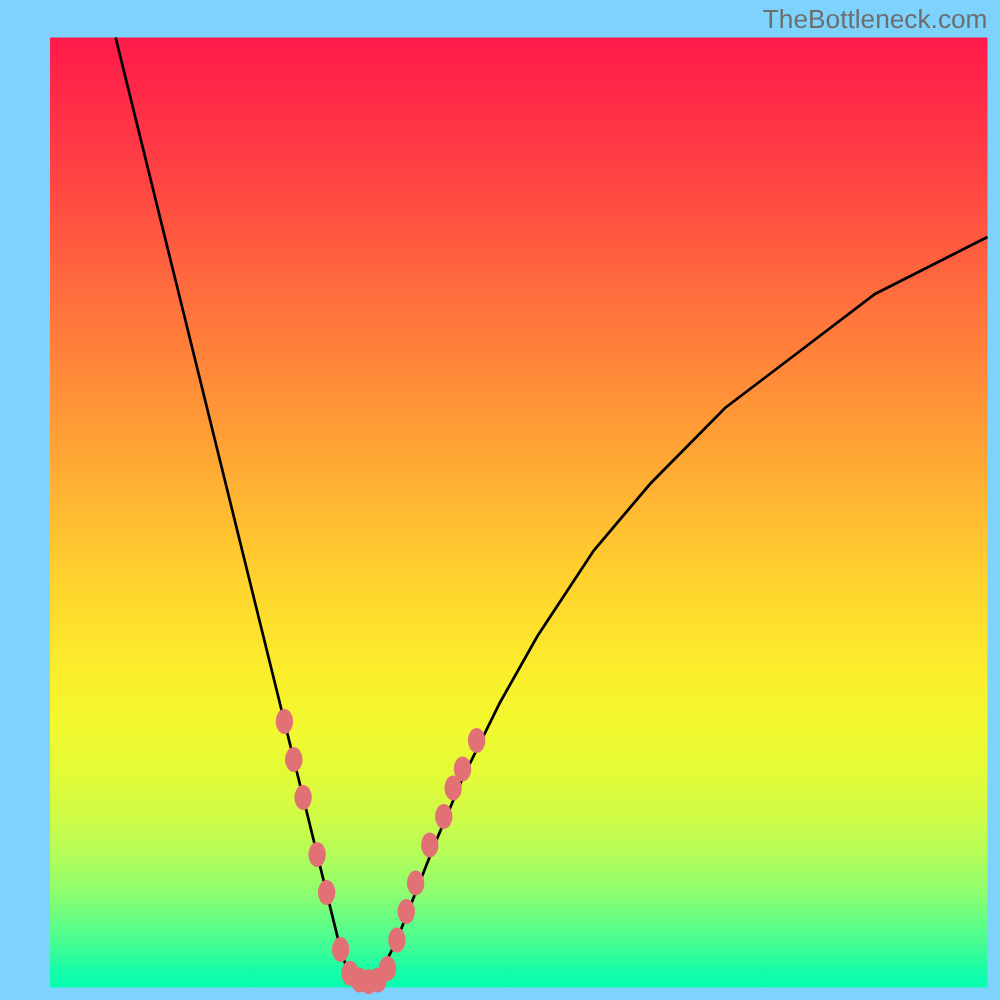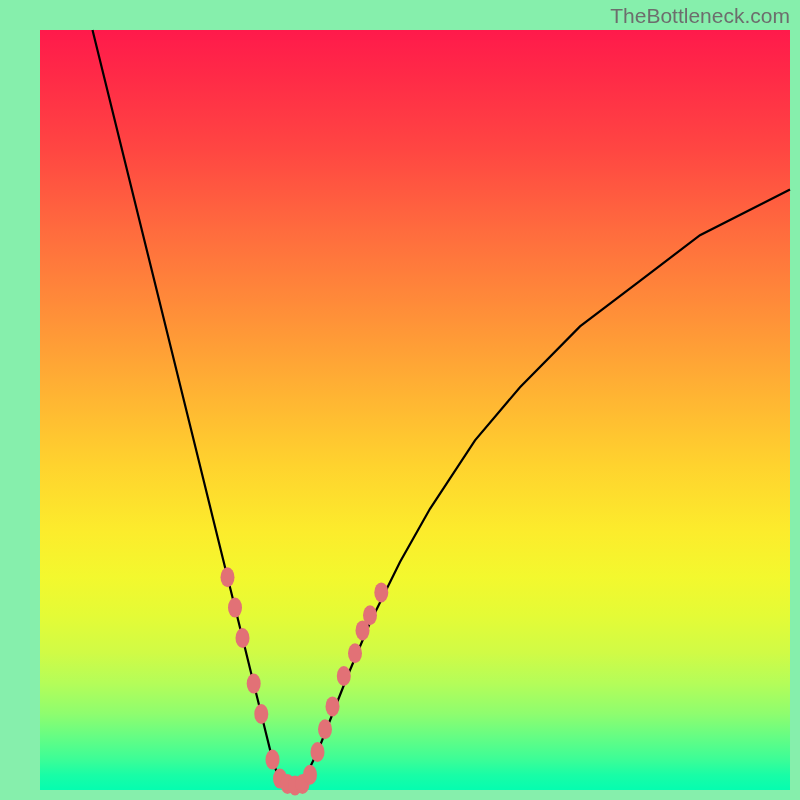--- a/index.html
+++ b/index.html
@@ -10,21 +10,21 @@
     background: #000;
     overflow: hidden;
     font-family: Arial, Helvetica, sans-serif;
   }
   .frame {
     position: absolute;
     left: 0;
     top: 0;
     width: 800px;
     height: 800px;
-    background: #86efac;
+    background: #7dd3fc;
   }
   .watermark {
     position: absolute;
     top: 4px;
     right: 10px;
     color: #6d6d6d;
     font-size: 21px;
     font-weight: 400;
     letter-spacing: 0px;
     z-index: 10;

